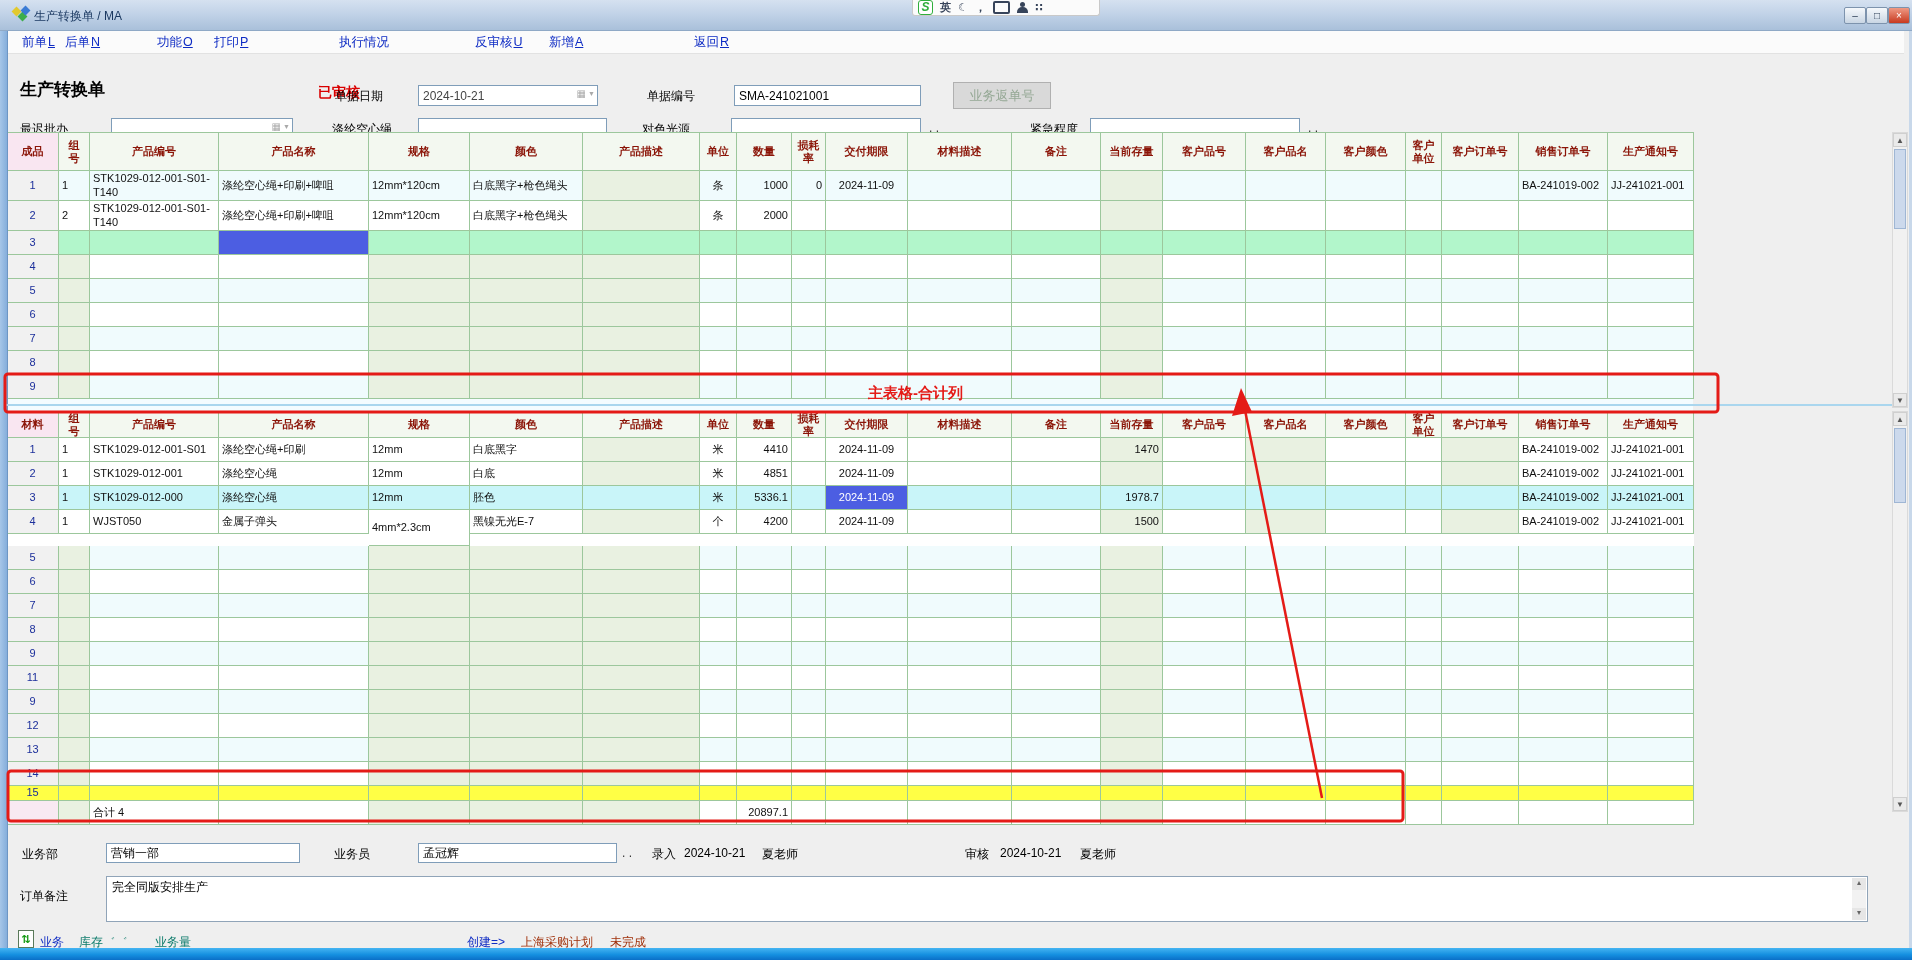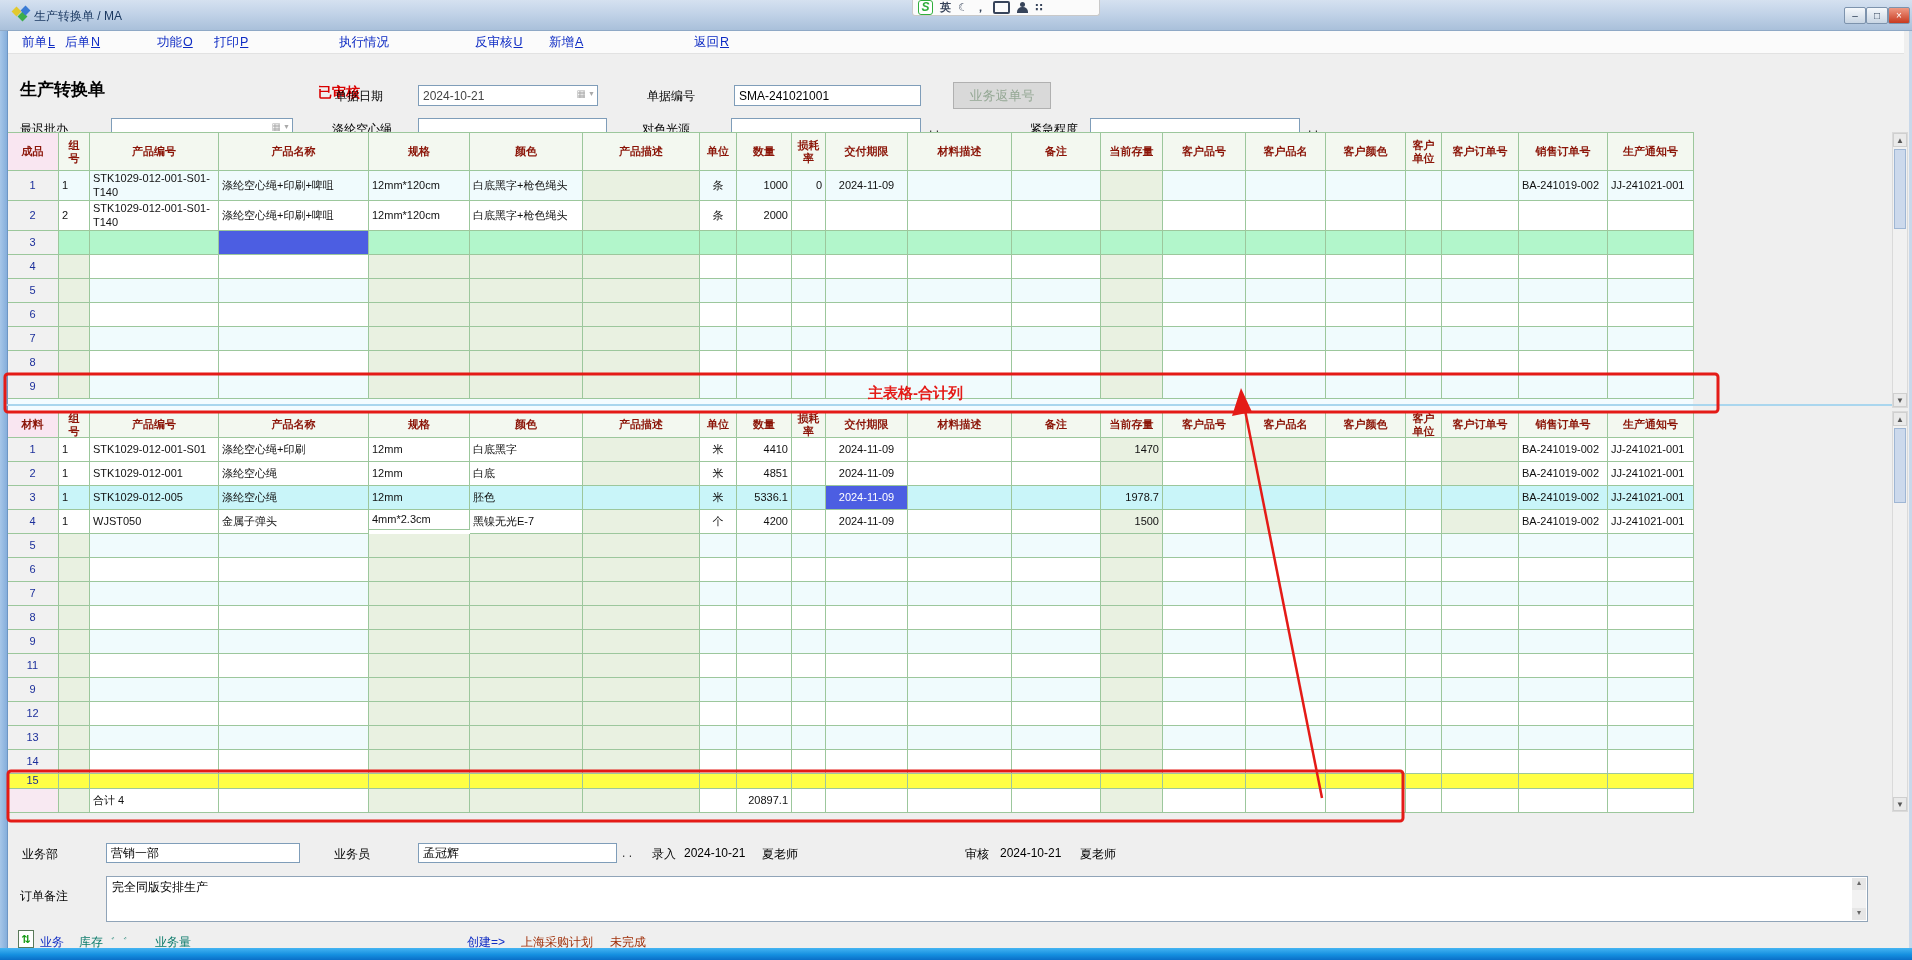--- a/index.html
+++ b/index.html
@@ -471,21 +471,21 @@
       <div class="td bg-tint" style="width: 80px; height: 24px;"></div>
       <div class="td bg-white" style="width: 80px; height: 24px;"></div>
       <div class="td bg-white" style="width: 36px; height: 24px;"></div>
       <div class="td bg-tint" style="width: 77px; height: 24px;"></div>
       <div class="td bg-white" style="width: 89px; height: 24px;">BA-241019-002</div>
       <div class="td bg-white" style="width: 86px; height: 24px;">JJ-241021-001</div>
     </div>
     <div class="trow">
       <div class="td al-c bg-rownum rn" style="width: 52px; height: 24px;">3</div>
       <div class="td bg-cyan" style="width: 31px; height: 24px;">1</div>
-      <div class="td bg-cyan" style="width: 129px; height: 24px;">STK1029-012-005</div>
+      <div class="td bg-cyan" style="width: 129px; height: 24px;">STK1029-012-000</div>
       <div class="td bg-cyan" style="width: 150px; height: 24px;">涤纶空心绳</div>
       <div class="td bg-cyan" style="width: 101px; height: 24px;">12mm</div>
       <div class="td bg-cyan" style="width: 113px; height: 24px;">胚色</div>
       <div class="td bg-cyan" style="width: 117px; height: 24px;"></div>
       <div class="td al-c bg-cyan" style="width: 37px; height: 24px;">米</div>
       <div class="td al-r bg-cyan" style="width: 55px; height: 24px;">5336.1</div>
       <div class="td al-r bg-cyan" style="width: 34px; height: 24px;"></div>
       <div class="td al-c bg-sel" style="width: 82px; height: 24px;">2024-11-09</div>
       <div class="td bg-cyan" style="width: 104px; height: 24px;"></div>
       <div class="td bg-cyan" style="width: 89px; height: 24px;"></div>
@@ -496,21 +496,21 @@
       <div class="td bg-cyan" style="width: 36px; height: 24px;"></div>
       <div class="td bg-cyan" style="width: 77px; height: 24px;"></div>
       <div class="td bg-cyan" style="width: 89px; height: 24px;">BA-241019-002</div>
       <div class="td bg-cyan" style="width: 86px; height: 24px;">JJ-241021-001</div>
     </div>
     <div class="trow">
       <div class="td al-c bg-rownum rn" style="width: 52px; height: 24px;">4</div>
       <div class="td bg-white" style="width: 31px; height: 24px;">1</div>
       <div class="td bg-white" style="width: 129px; height: 24px;">WJST050</div>
       <div class="td bg-white" style="width: 150px; height: 24px;">金属子弹头</div>
-      <div class="td bg-white" style="width: 101px; height: 20px;">4mm*2.3cm</div>
+      <div class="td bg-white" style="width: 101px; height: 36px;">4mm*2.3cm</div>
       <div class="td bg-white" style="width: 113px; height: 24px;">黑镍无光E-7</div>
       <div class="td bg-tint" style="width: 117px; height: 24px;"></div>
       <div class="td al-c bg-white" style="width: 37px; height: 24px;">个</div>
       <div class="td al-r bg-white" style="width: 55px; height: 24px;">4200</div>
       <div class="td al-r bg-white" style="width: 34px; height: 24px;"></div>
       <div class="td al-c bg-white" style="width: 82px; height: 24px;">2024-11-09</div>
       <div class="td bg-white" style="width: 104px; height: 24px;"></div>
       <div class="td bg-white" style="width: 89px; height: 24px;"></div>
       <div class="td al-r bg-tint" style="width: 62px; height: 24px;">1500</div>
       <div class="td bg-white" style="width: 83px; height: 24px;"></div>

